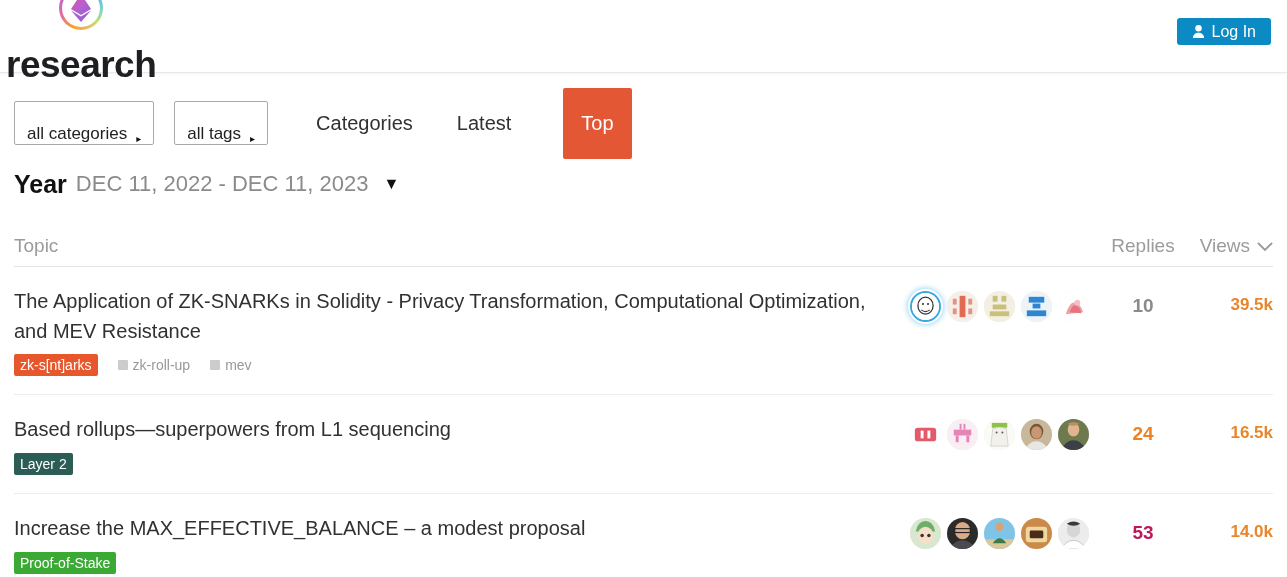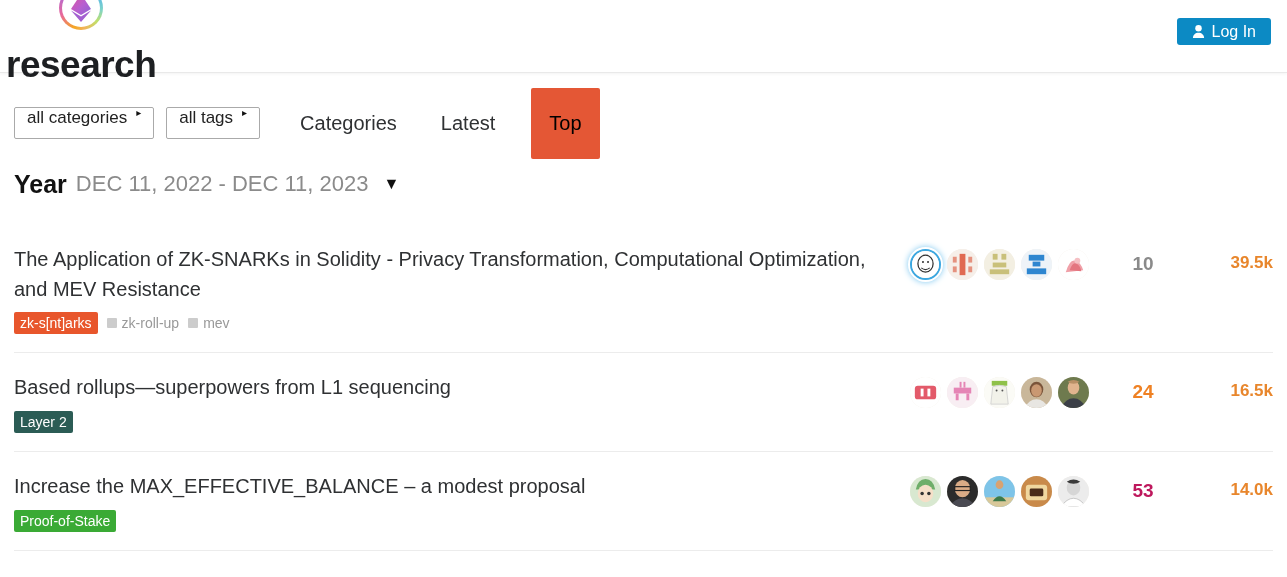--- a/index.html
+++ b/index.html
@@ -56,36 +56,36 @@
   .login-btn .person { width: 13px; height: 15px; display: block; }
 
   
   .nav-row {
     display: flex; align-items: center;
     padding: 0 14px; margin-top: 26px;
     height: 48px; gap: 0;
   }
   .dropdown-box {
     border: 1px solid #aaa; border-radius: 2px;
-    height: 32px; padding: 0 12px;
-    display: flex; align-items: flex-start; gap: 9px;
+    height: 44px; padding: 0 12px;
+    display: flex; align-items: flex-end; gap: 9px;
     font-size: 17px; color: #222; cursor: pointer;
-    background: #fff; margin-right: 12px;
+    background: #fff; margin-right: 20px;
   }
   .caret-right { font-size: 10px; color: #111; line-height: 1; }
   .nav-link {
     font-size: 20px; color: #2f3133;
     padding: 10px 16px; cursor: pointer;
     text-decoration: none;
   }
   .nav-link.spaced { margin-left: 12px; }
   .nav-link.active {
-    background: #e45735; color: #000000;
+    background: #e45735; color: #ffffff;
     border-radius: 2px; padding: 24px 18px;
-    margin-left: 20px;
+    margin-left: 36px;
   }
 
   
   .period-row {
     display: flex; align-items: center;
     gap: 9px; padding: 0 14px; margin-top: 20px;
     height: 34px;
   }
   .period-label { font-size: 25px; font-weight: bold; color: #111; }
   .period-range { font-size: 22px; color: #8b8b8b; }
@@ -116,21 +116,21 @@
     border-bottom: 1px solid #ececec;
     min-height: 86px;
   }
   .cell-topic { flex: 1; padding-right: 20px; }
   .topic-title {
     font-size: 20px; color: #2f3133;
     line-height: 1.48; cursor: pointer;
   }
   .topic-meta {
     margin-top: 8px;
-    display: flex; align-items: center; gap: 9px; flex-wrap: wrap;
+    display: flex; align-items: center; gap: 20px; flex-wrap: wrap;
   }
   .badge {
     display: inline-block; color: #fff;
     font-size: 14px; padding: 3px 6px;
     border-radius: 2px; line-height: 1.15; cursor: pointer;
   }
   .tag {
     display: inline-flex; align-items: center; gap: 5px;
     font-size: 14px; color: #999; cursor: pointer;
   }
@@ -208,20 +208,33 @@
   <a class="nav-link active">Top</a>
 </div>
 
 <div class="period-row">
   <span class="period-label">Year</span>
   <span class="period-range">DEC 11, 2022 - DEC 11, 2023</span>
   <span class="period-caret">▼</span>
 </div>
 
 <div class="topic-table">
+  <div class="table-head">
+    <div class="th-topic">Topic</div>
+    <div class="th-avatars"></div>
+    <div class="th-replies">Replies</div>
+    <div class="th-views">
+      <span>Views</span>
+      <span class="sort-chevron">
+        <svg viewBox="0 0 16 10" width="16" height="10" aria-hidden="true">
+          <path d="M1.5 1.5 L8 8 L14.5 1.5" stroke="#9b9b9b" stroke-width="1.9" fill="none" stroke-linecap="round"></path>
+        </svg>
+      </span>
+    </div>
+  </div>
 
   <div class="topic-row">
     <div class="cell-topic">
       <div class="topic-title">The Application of ZK-SNARKs in Solidity - Privacy Transformation, Computational Optimization, and MEV Resistance</div>
       <div class="topic-meta">
         <span class="badge" style="background:#e8562c">zk-s[nt]arks</span>
         <span class="tag">
           <span class="tag-square"></span>
           <span>zk-roll-up</span>
         </span>

